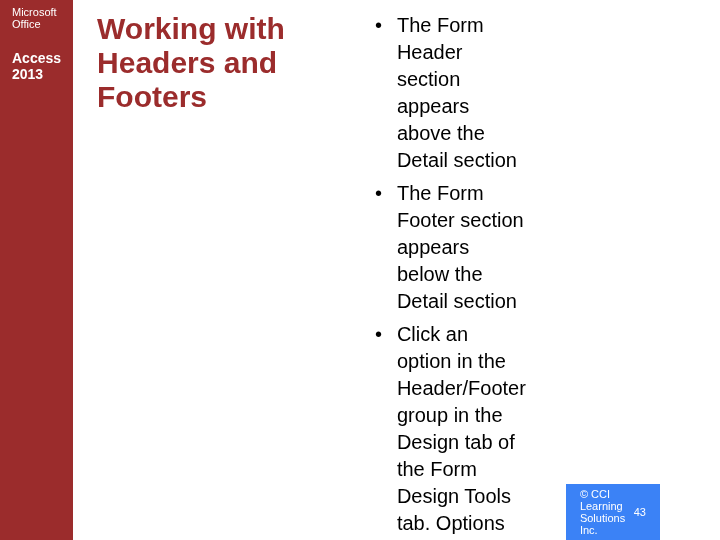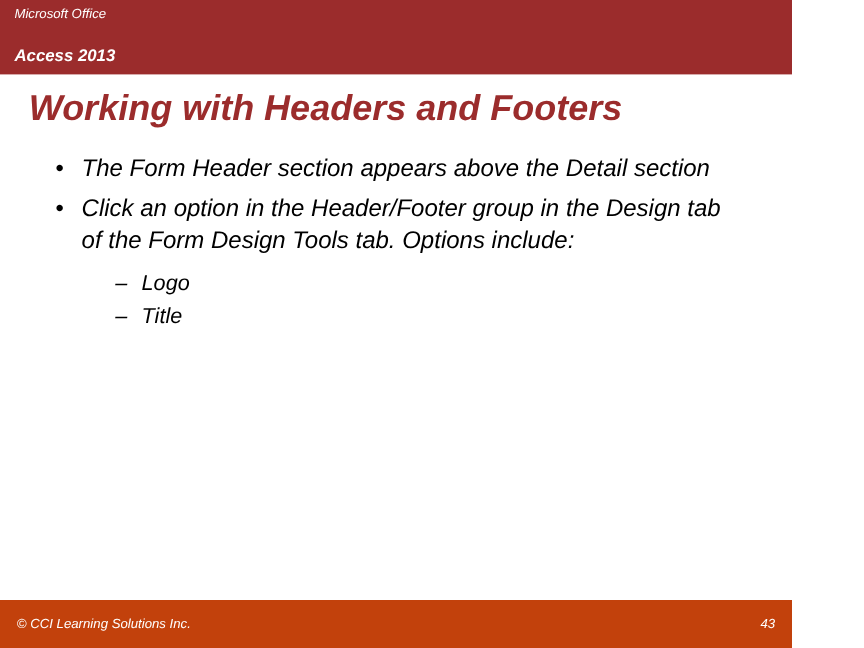--- a/index.html
+++ b/index.html
@@ -1,45 +1,46 @@
 <!DOCTYPE html>
 <html><head>
 <meta charset="utf-8">
 <style>
   * { margin: 0; padding: 0; box-sizing: border-box; }
   html, body { width: 720px; height: 540px; font-family: "Segoe UI", Arial, sans-serif; background: #fff; }
-  .slide { width: 660px; height: 540px; position: relative; display: flex; flex-direction: column; font-style: italic; }
+  .slide { width: 660px; height: 540px; position: relative; display: flex; flex-direction: row; }
   .header-bar { background: #9b2c2c; color: #fff; padding: 6px 12px 8px 12px; }
   .header-bar .line1 { font-size: 11px; font-weight: 400; }
   .header-bar .line2 { font-size: 14px; font-weight: 700; margin-top: 20px; }
   .title { color: #9b2c2c; font-size: 30px; font-weight: 700; padding: 12px 24px 8px 24px; }
   .body { flex: 1; padding: 12px 40px 0 40px; color: #000000; }
   ul.bullets { list-style: none; }
   ul.bullets > li { position: relative; padding-left: 28px; font-size: 20px; line-height: 1.35; margin-bottom: 6px; }
   ul.bullets > li::before { content: "•"; position: absolute; left: 6px; top: 0; font-size: 20px; }
   ul.dashes { list-style: none; margin: 8px 0 0 56px; }
   ul.dashes > li { position: relative; padding-left: 22px; font-size: 18px; line-height: 1.5; }
   ul.dashes > li::before { content: "–"; position: absolute; left: 0; top: 0; }
-  .footer-bar { background: #c2410c; color: #fff; display: flex; justify-content: space-between; align-items: center; padding: 14px 14px; font-size: 11px; margin-top: auto; }
+  .footer-bar { background: #3b82f6; color: #fff; display: flex; justify-content: space-between; align-items: center; padding: 4px 14px; font-size: 11px; margin-top: auto; }
 </style>
 </head>
 <body>
 
 <div class="slide">
 
   <div class="header-bar">
     <div class="line1">Microsoft Office</div>
     <div class="line2">Access 2013</div>
   </div>
 
   <div class="title">Working with Headers and Footers</div>
 
   <div class="body">
     <ul class="bullets">
       <li>The Form Header section appears above the Detail section</li>
+      <li>The Form Footer section appears below the Detail section</li>
       <li>Click an option in the Header/Footer group in the Design tab of the Form Design Tools tab. Options include:</li>
     </ul>
     <ul class="dashes">
       <li>Logo</li>
       <li>Title</li>
     </ul>
   </div>
 
   <div class="footer-bar">
     <span>© CCI Learning Solutions Inc.</span>

